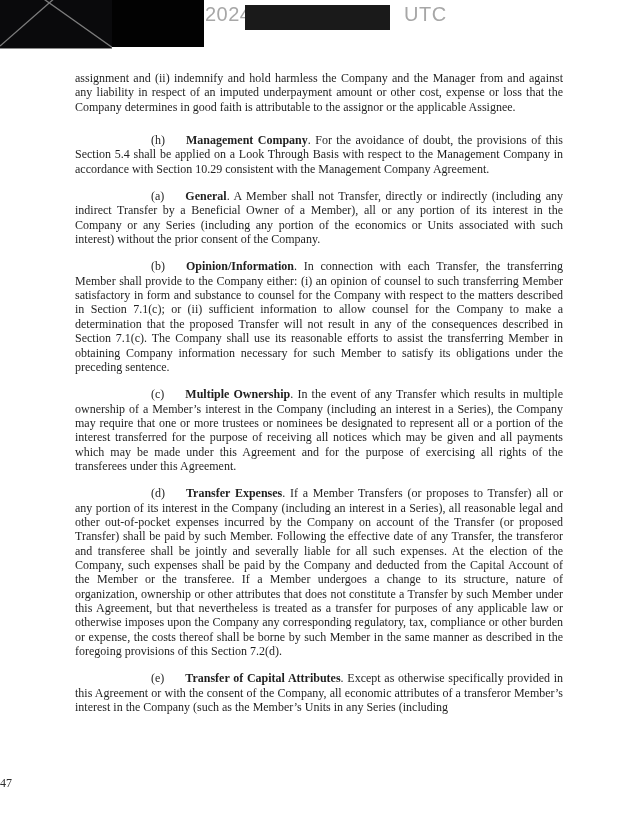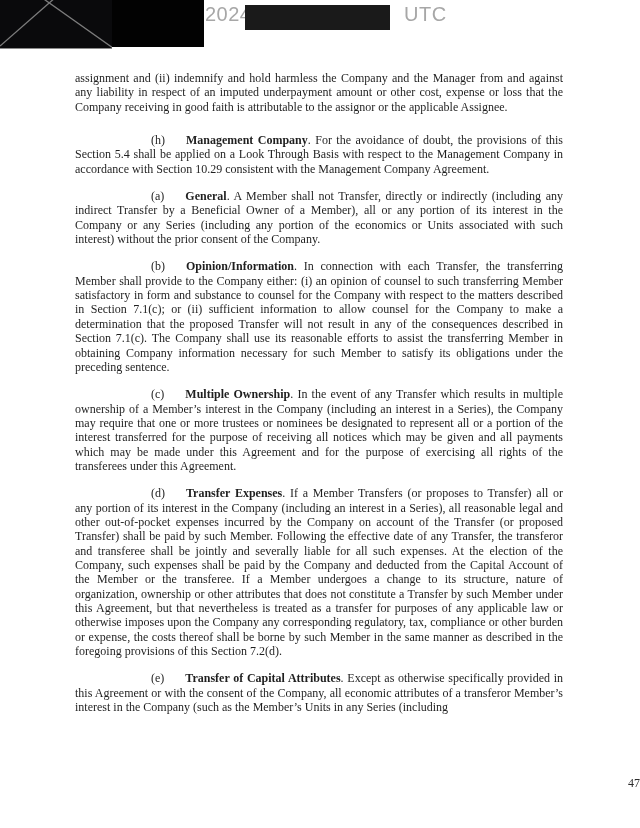--- a/index.html
+++ b/index.html
@@ -51,21 +51,21 @@
   .tg { display: inline-block; width: 21px; }
   .term { font-weight: bold; }
 
   .sec-heading { margin-left: 37px; }
   .sec-num { display: inline-block; width: 48px; }
   .sec-title { font-weight: bold; font-style: italic; }
 
   
   .pgnum {
     position: absolute; left: 0; top: 776px; width: 640px;
-    text-align: right; font-size: 12px; color: #2c2c2c;
+    text-align: left; font-size: 12px; color: #2c2c2c;
   }
 </style>
 </head>
 <body>
 
 <div class="screen">
 
   <div class="hdr">
     <div class="xbox">
       <svg viewBox="0 0 112 48" preserveAspectRatio="none" aria-hidden="true">
@@ -74,21 +74,21 @@
       </svg>
     </div>
     <div class="blackbox"></div>
     <span class="hdr-text yr">2024</span>
     <div class="redbar"></div>
     <span class="hdr-text utc">UTC</span>
   </div>
 
   <div class="doc">
 
-    <p class="para cont">assignment and (ii) indemnify and hold harmless the Company and the Manager from and against any liability in respect of an imputed underpayment amount or other cost, expense or loss that the Company receiving in good faith is attributable to the assignor or the applicable Assignee.</p>
+    <p class="para cont">assignment and (ii) indemnify and hold harmless the Company and the Manager from and against any liability in respect of an imputed underpayment amount or other cost, expense or loss that the Company determines in good faith is attributable to the assignor or the applicable Assignee.</p>
 
     <p class="para sub sub-h"><span class="lbl">(h)</span><span class="tg"></span><span class="term">Management Company</span><span class="txt">.  For the avoidance of doubt, the provisions of this Section 5.4 shall be applied on a Look Through Basis with respect to the Management Company in accordance with Section 10.29 consistent with the Management Company Agreement.</span></p>
 
 
     <p class="para sub"><span class="lbl">(a)</span><span class="tg"></span><span class="term">General</span><span class="txt">.  A Member shall not Transfer, directly or indirectly (including any indirect Transfer by a Beneficial Owner of a Member), all or any portion of its interest in the Company or any Series (including any portion of the economics or Units associated with such interest) without the prior consent of the Company.</span></p>
 
     <p class="para sub"><span class="lbl">(b)</span><span class="tg"></span><span class="term">Opinion/Information</span><span class="txt">.  In connection with each Transfer, the transferring Member shall provide to the Company either: (i) an opinion of counsel to such transferring Member satisfactory in form and substance to counsel for the Company with respect to the matters described in Section 7.1(c); or (ii) sufficient information to allow counsel for the Company to make a determination that the proposed Transfer will not result in any of the consequences described in Section 7.1(c).  The Company shall use its reasonable efforts to assist the transferring Member in obtaining Company information necessary for such Member to satisfy its obligations under the preceding sentence.</span></p>
 
     <p class="para sub"><span class="lbl">(c)</span><span class="tg"></span><span class="term">Multiple Ownership</span><span class="txt">.  In the event of any Transfer which results in multiple ownership of a Member’s interest in the Company (including an interest in a Series), the Company may require that one or more trustees or nominees be designated to represent all or a portion of the interest transferred for the purpose of receiving all notices which may be given and all payments which may be made under this Agreement and for the purpose of exercising all rights of the transferees under this Agreement.</span></p>
 

